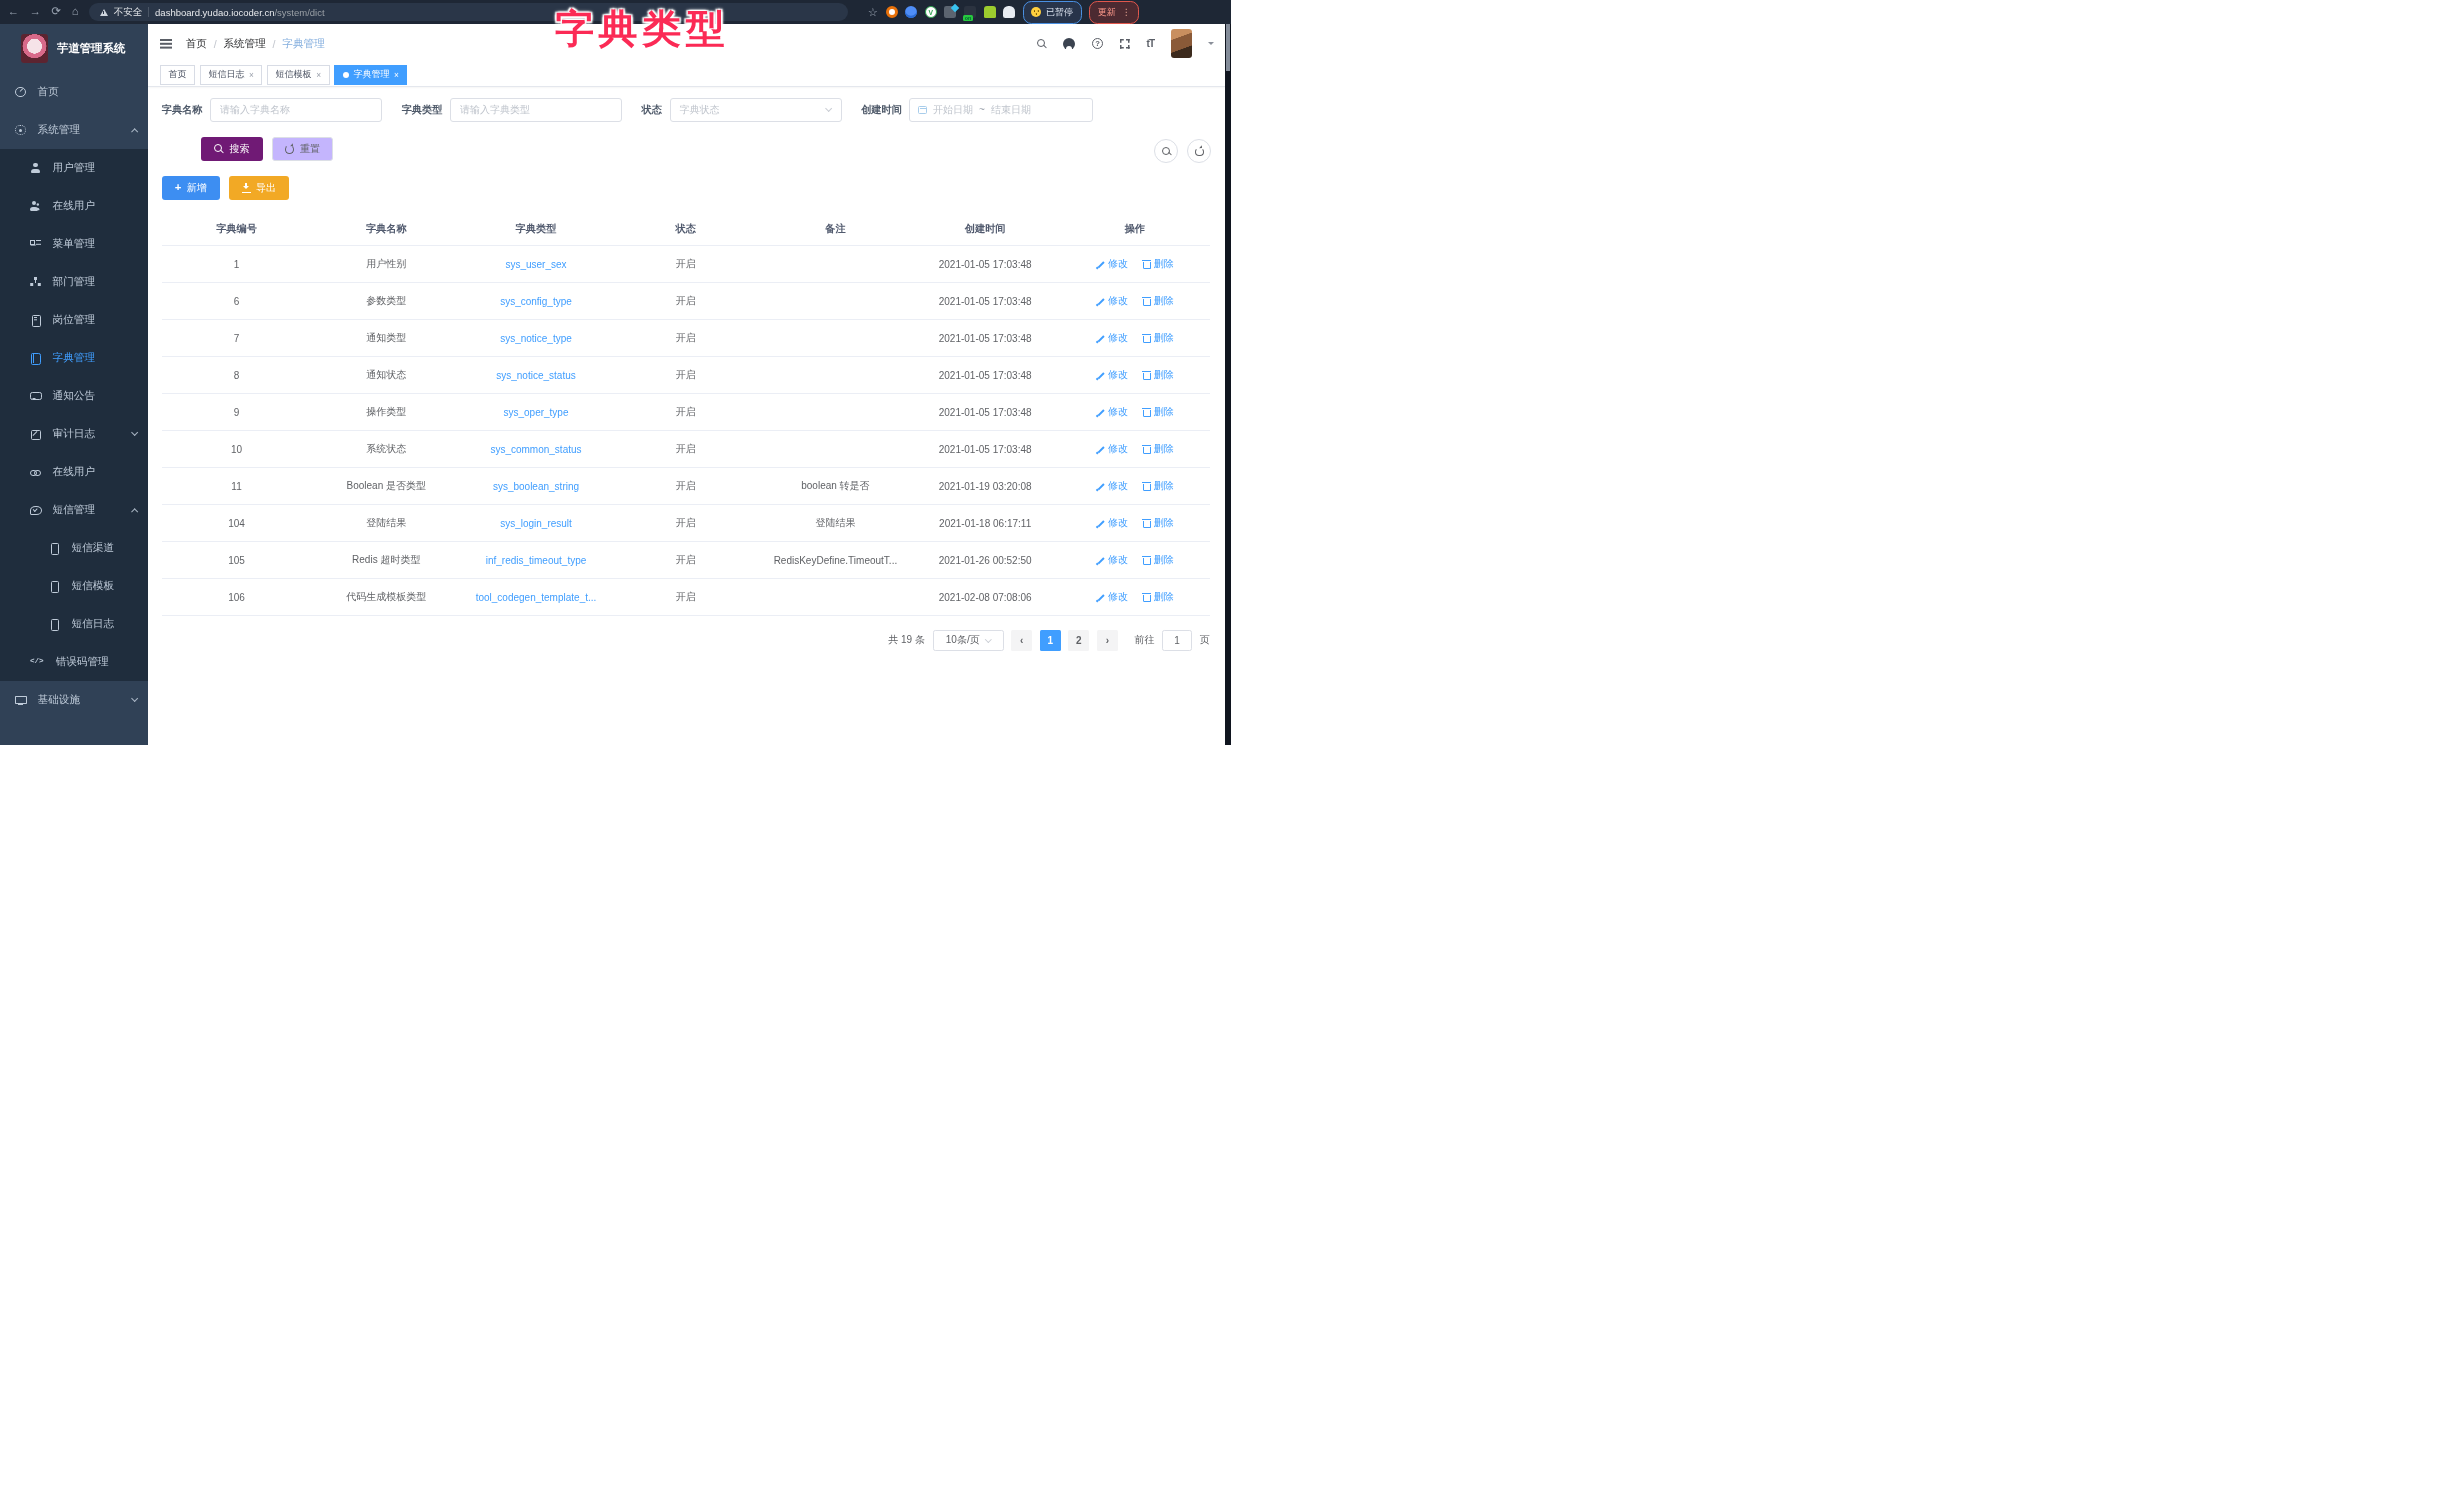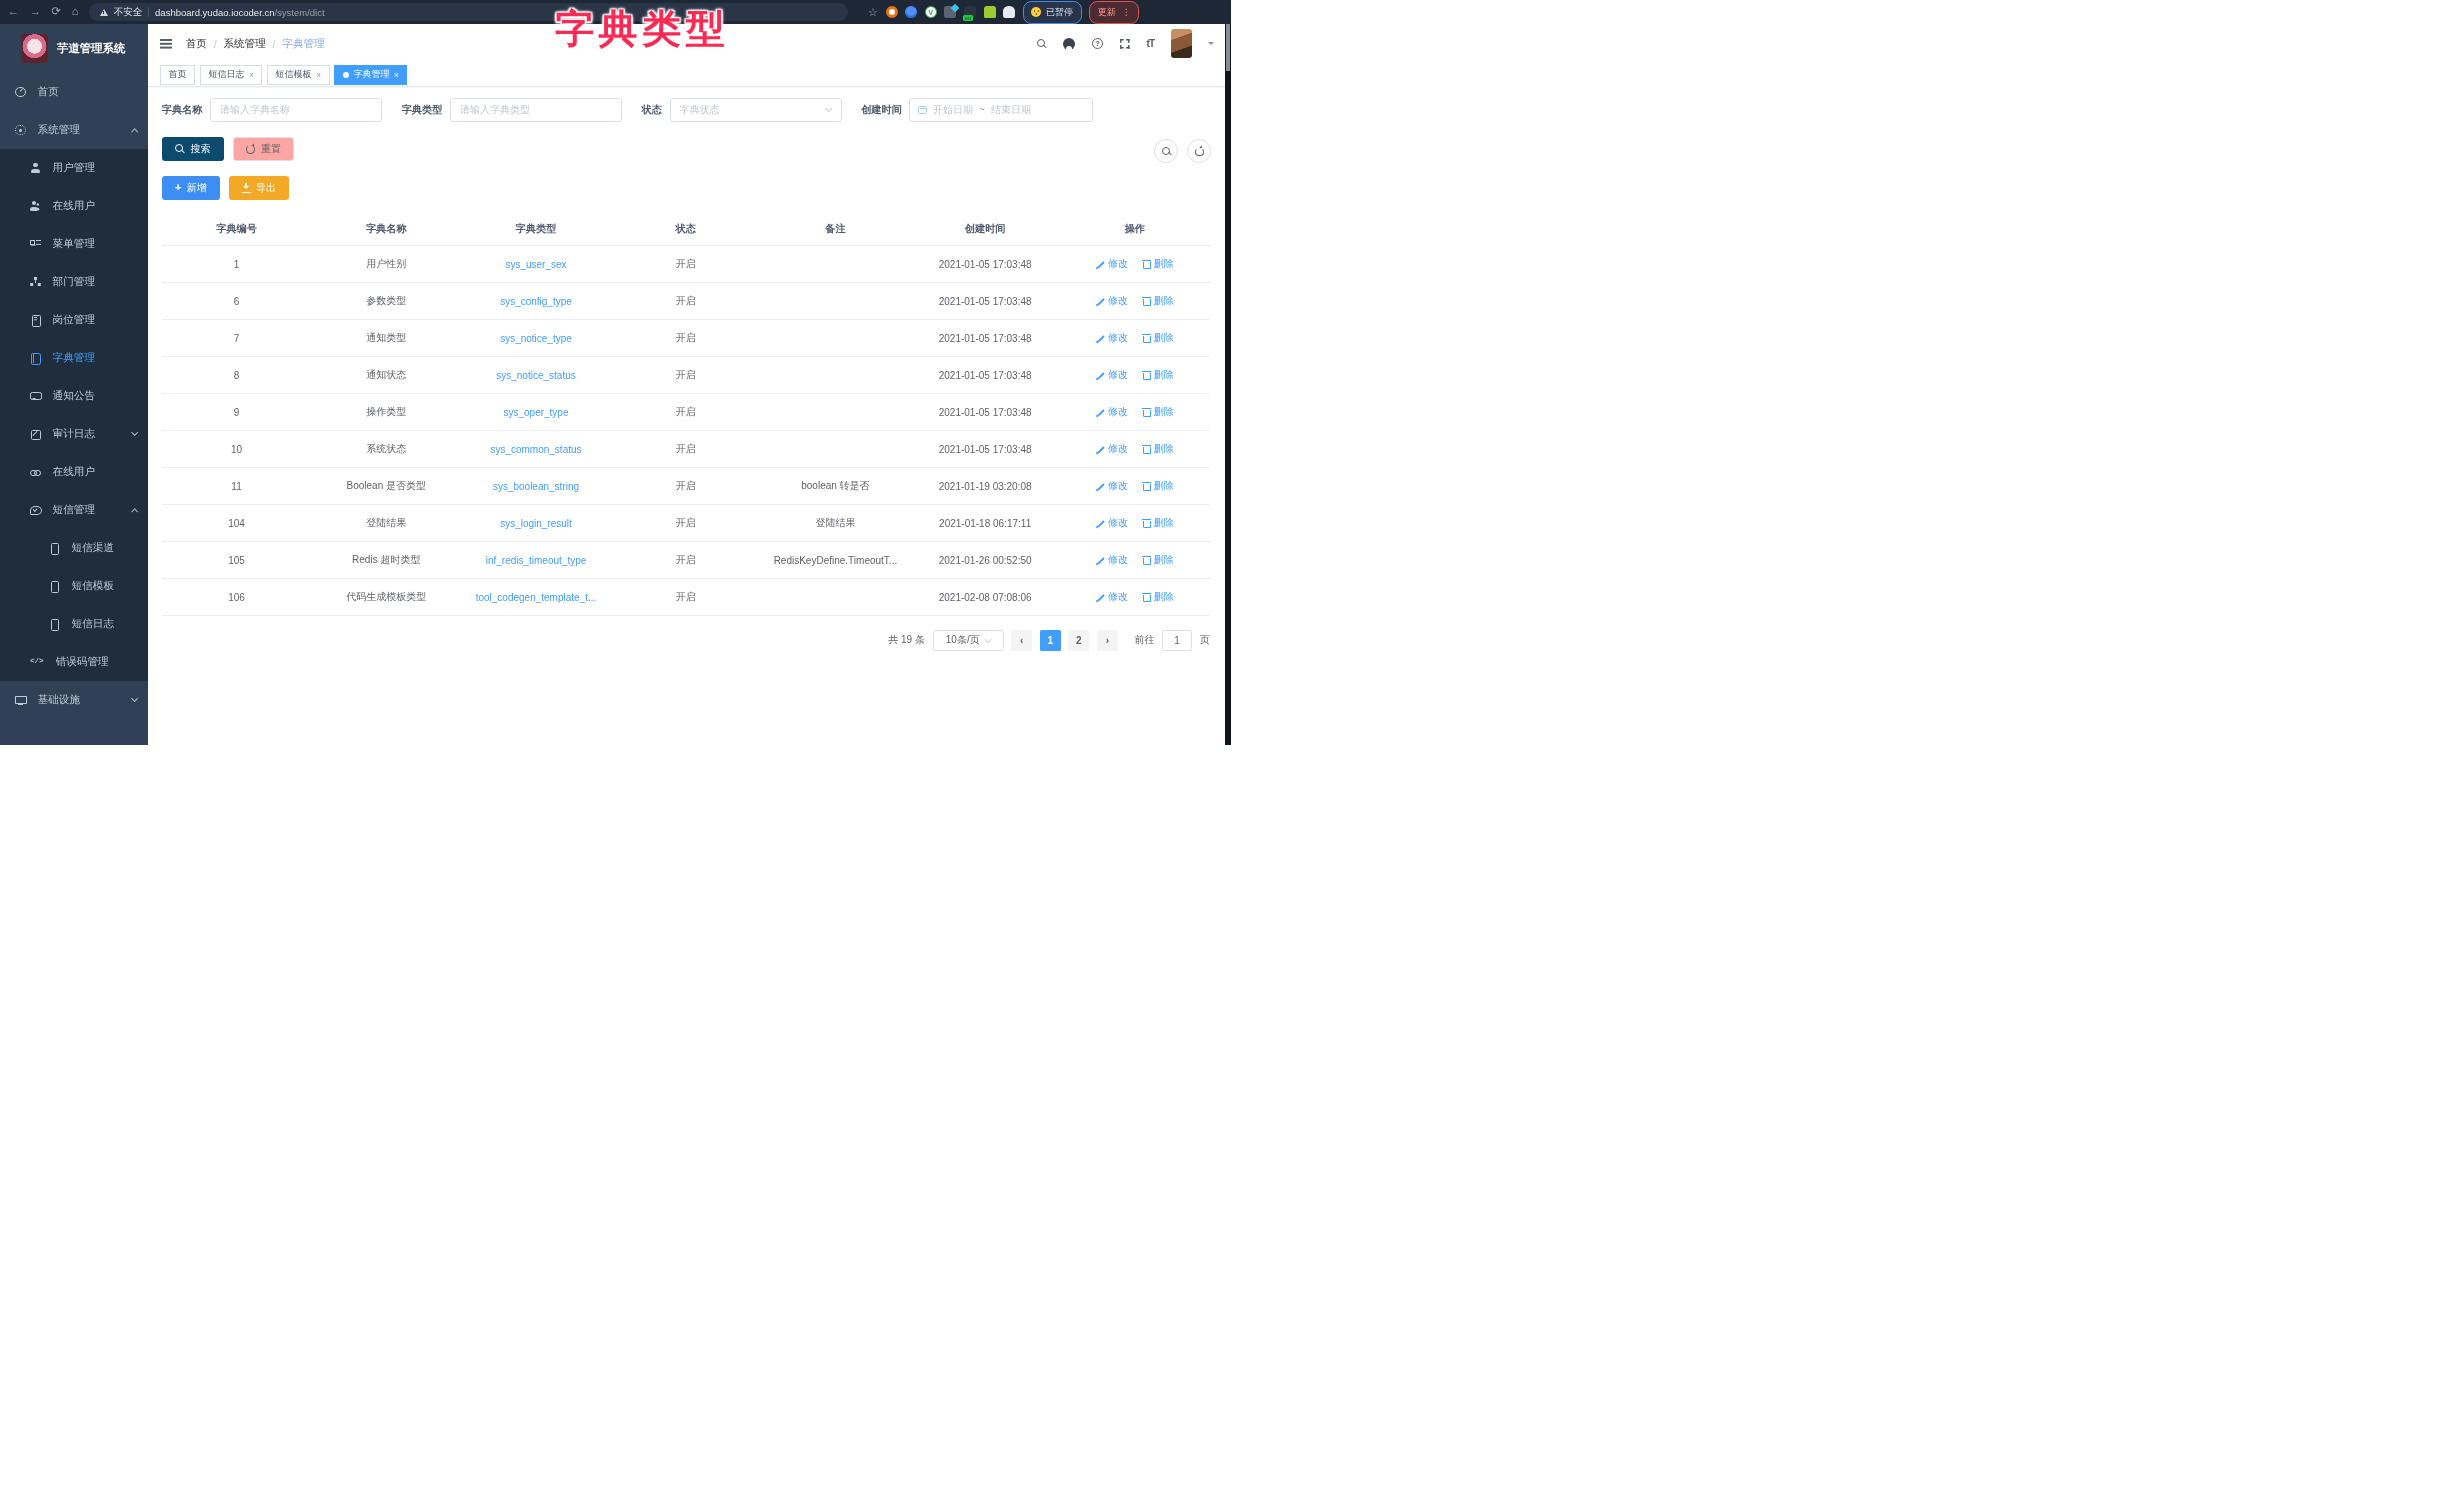--- a/index.html
+++ b/index.html
@@ -148,22 +148,22 @@
   .dr{width:184px;height:24px;border:0.8px solid #dcdfe6;border-radius:3px;display:flex;align-items:center;
       padding:0 7.6px;gap:6px;font-size:10px;color:#bfc4cc;cursor:pointer;}
   .ic-cal{width:9px;height:9px;color:#a8cdeb;}
   .ic-cal::before{content:"";position:absolute;inset:0.8px 0 0 0;border:1px solid;border-radius:1.5px;}
   .ic-cal::after{content:"";position:absolute;left:1.5px;top:3px;width:6px;height:0.9px;background:currentColor;}
   .dr .tilde{color:#9aa0ab;}
 
   .btnrow{display:flex;align-items:center;gap:9px;margin-top:15px;}
   .btn{height:24px;border-radius:3px;display:inline-flex;align-items:center;gap:5.3px;padding:0 12px;
        font-size:10px;cursor:pointer;border:0.8px solid transparent;}
-  .btn-search{background:#0c4a6e;color:#fff;}
-  .btn-reset{background:#fca5a5;color:#606266;border-color:#dcdfe6;}
+  .btn-search{background:#701a75;color:#fff;margin-left:39px;}
+  .btn-reset{background:#c4b5fd;color:#606266;border-color:#dcdfe6;}
   .btn-add{background:#3d8ef2;color:#fff;}
   .btn-export{background:#f2a925;color:#fff;}
   .ic-refresh{width:10px;height:10px;}
   .ic-refresh::before{content:"";position:absolute;left:0.8px;top:1.5px;width:6.8px;height:6.8px;border:1.1px solid;border-radius:50%;border-top-color:transparent;}
   .ic-refresh::after{content:"";position:absolute;left:6px;top:0;border:2.3px solid transparent;border-left-color:currentColor;transform:rotate(40deg);}
   .ic-plus{font-size:11.4px;font-weight:bold;line-height:1;}
   .ic-dl{width:9px;height:10px;border-bottom:1.5px solid;}
   .ic-dl::before{content:"";position:absolute;left:3.8px;top:0;width:1.5px;height:4.6px;background:currentColor;}
   .ic-dl::after{content:"";position:absolute;left:1.5px;top:3.8px;border:3px solid transparent;border-top-color:currentColor;}
   .round-tools{position:absolute;right:20px;top:52px;display:flex;gap:9px;}

